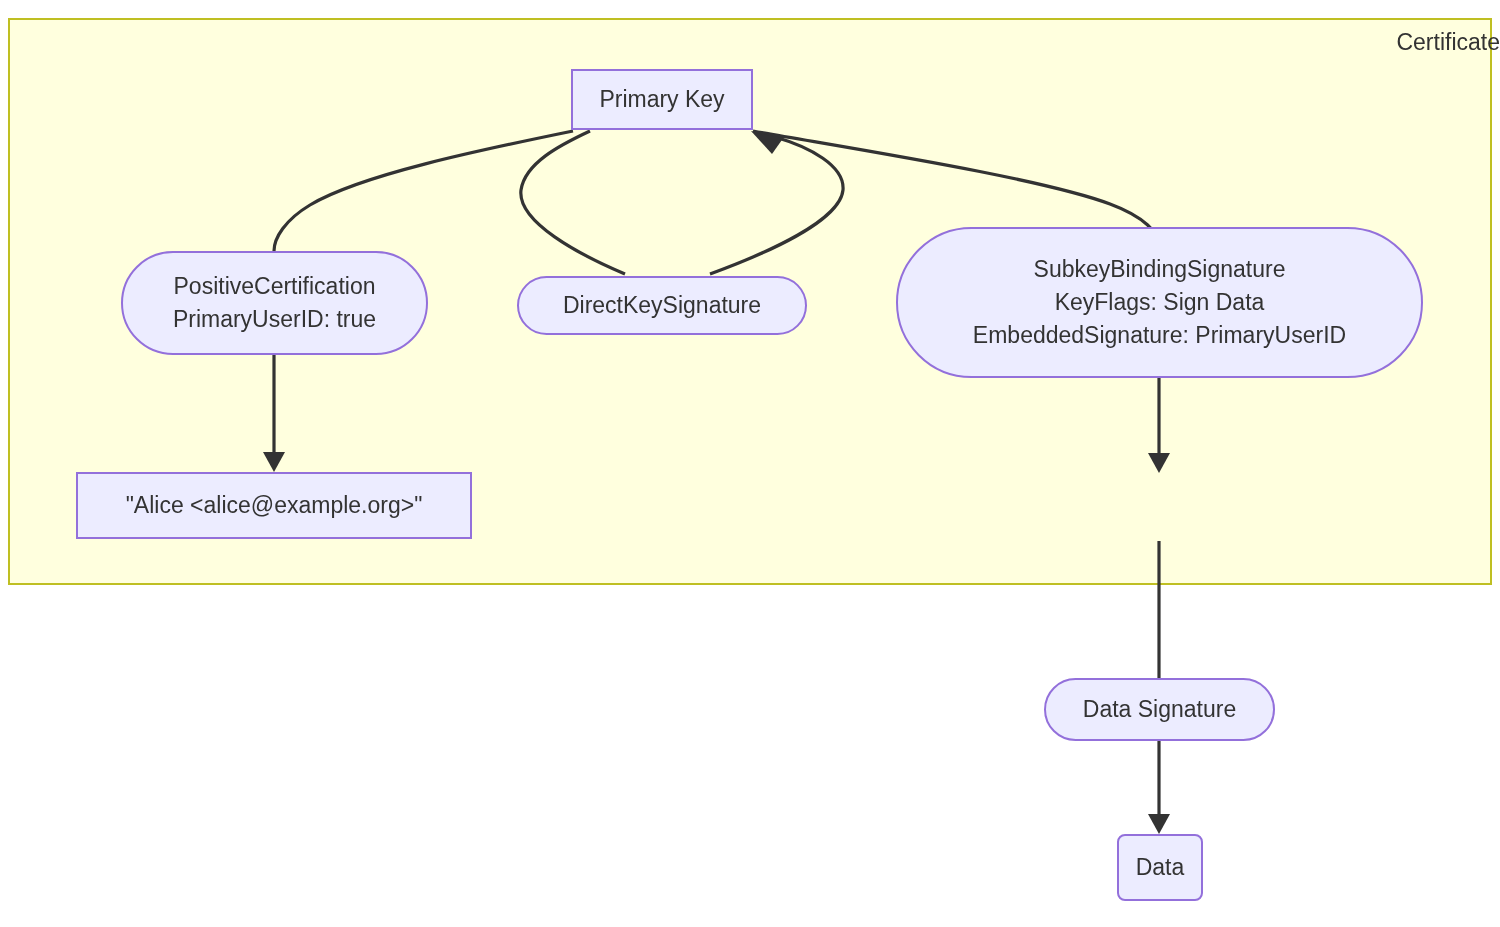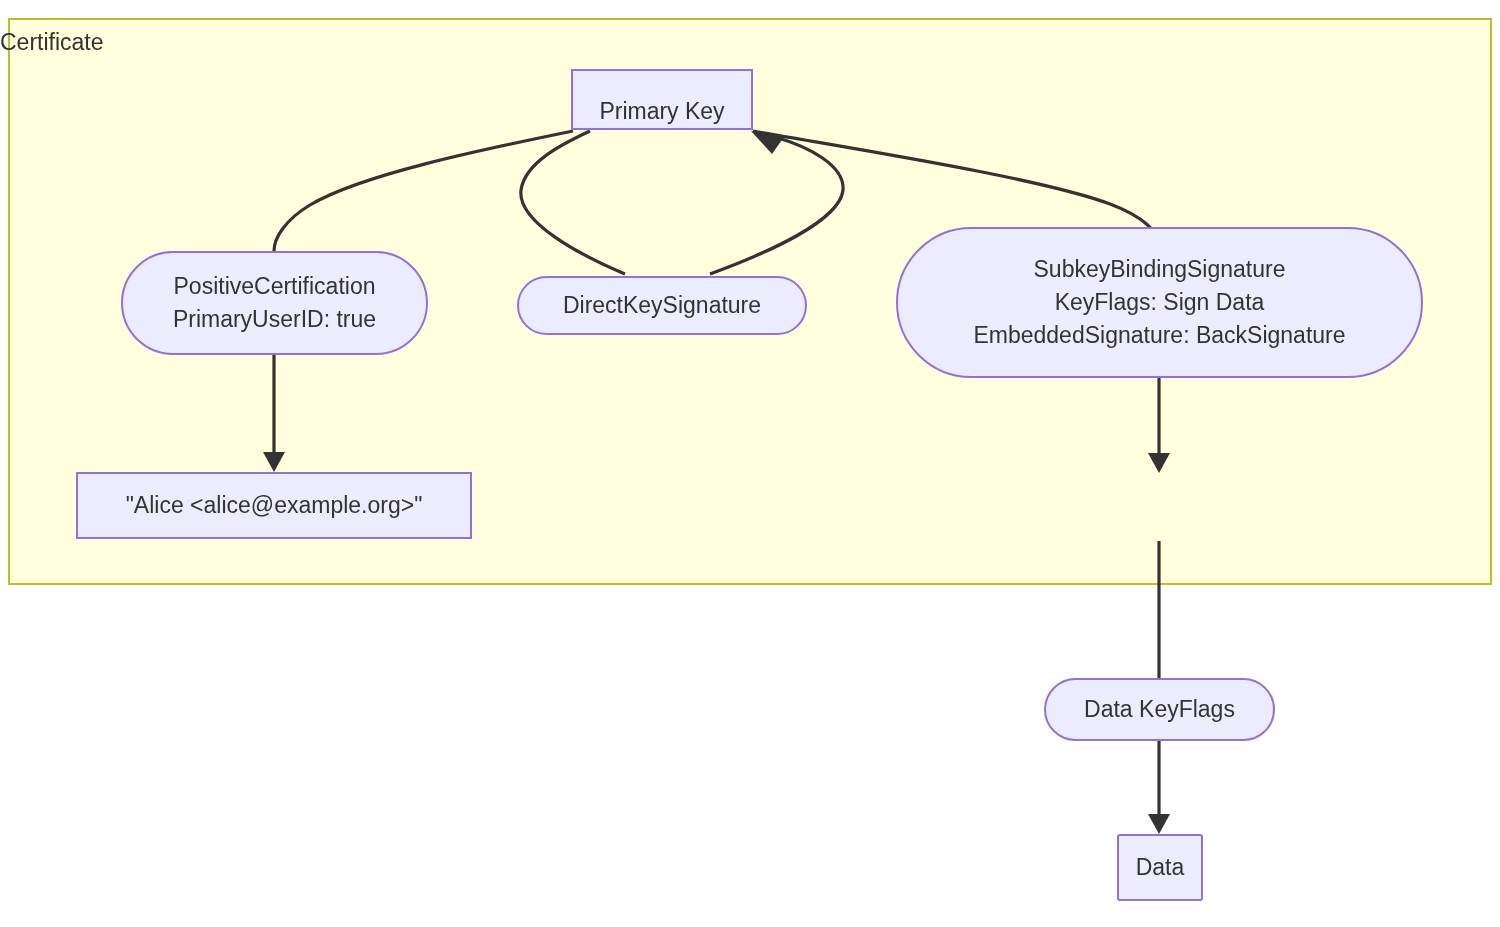--- a/index.html
+++ b/index.html
@@ -35,45 +35,45 @@
     height: 567px;
     background: #ffffde;
     border: 2px solid #bfbf22;
     box-sizing: border-box;
   }
   .subgraph-title {
     position: absolute;
     left: 0;
     top: 28px;
     width: 1500px;
-    text-align: left;
+    text-align: right;
     font-size: 23px;
     color: #333333;
     line-height: 28px;
   }
   .node {
     position: absolute;
     background: #ececff;
     border: 2px solid #9370db;
     box-sizing: border-box;
     display: flex;
     align-items: center;
     justify-content: center;
     color: #333333;
     font-size: 23px;
     line-height: 33px;
     text-align: center;
     white-space: pre-line;
   }
   .node.rect { border-radius: 0; }
-  .node.round { border-radius: 3px; }
+  .node.round { border-radius: 8px; }
   .node.stadium { border-radius: 999px; }
 
   
-  #node-primary-key   { left: 571px;  top: 69px;  width: 182px; height: 61px; align-items: flex-end; }
+  #node-primary-key   { left: 571px;  top: 69px;  width: 182px; height: 61px; }
   #node-positive-cert { left: 121px;  top: 251px; width: 307px; height: 104px; }
   #node-direct-key-sig{ left: 517px;  top: 276px; width: 290px; height: 59px; }
   #node-subkey-binding{ left: 896px;  top: 227px; width: 527px; height: 151px; }
   #node-userid        { left: 76px;   top: 472px; width: 396px; height: 67px; }
   #node-signing-subkey{ left: 1047px; top: 473px; width: 226px; height: 68px; }
   #node-data-signature{ left: 1044px; top: 678px; width: 231px; height: 63px; }
   #node-data          { left: 1117px; top: 834px; width: 86px;  height: 67px; }
 
   .edge-path {
     fill: none;
@@ -125,29 +125,29 @@
   </div>
 
   <div class="node stadium" id="node-positive-cert">
     <span>PositiveCertification
 PrimaryUserID: true</span>
   </div>
 
   <div class="node stadium" id="node-subkey-binding">
     <span>SubkeyBindingSignature
 KeyFlags: Sign Data
-EmbeddedSignature: BackSignature</span>
+EmbeddedSignature: PrimaryUserID</span>
   </div>
 
   <div class="node rect" id="node-userid">
     <span>"Alice &lt;alice@example.org&gt;"</span>
   </div>
 
 
   <div class="node stadium" id="node-data-signature">
-    <span>Data KeyFlags</span>
+    <span>Data Signature</span>
   </div>
 
   <div class="node round" id="node-data">
     <span>Data</span>
   </div>
 
 </div>
 
 </body></html>

